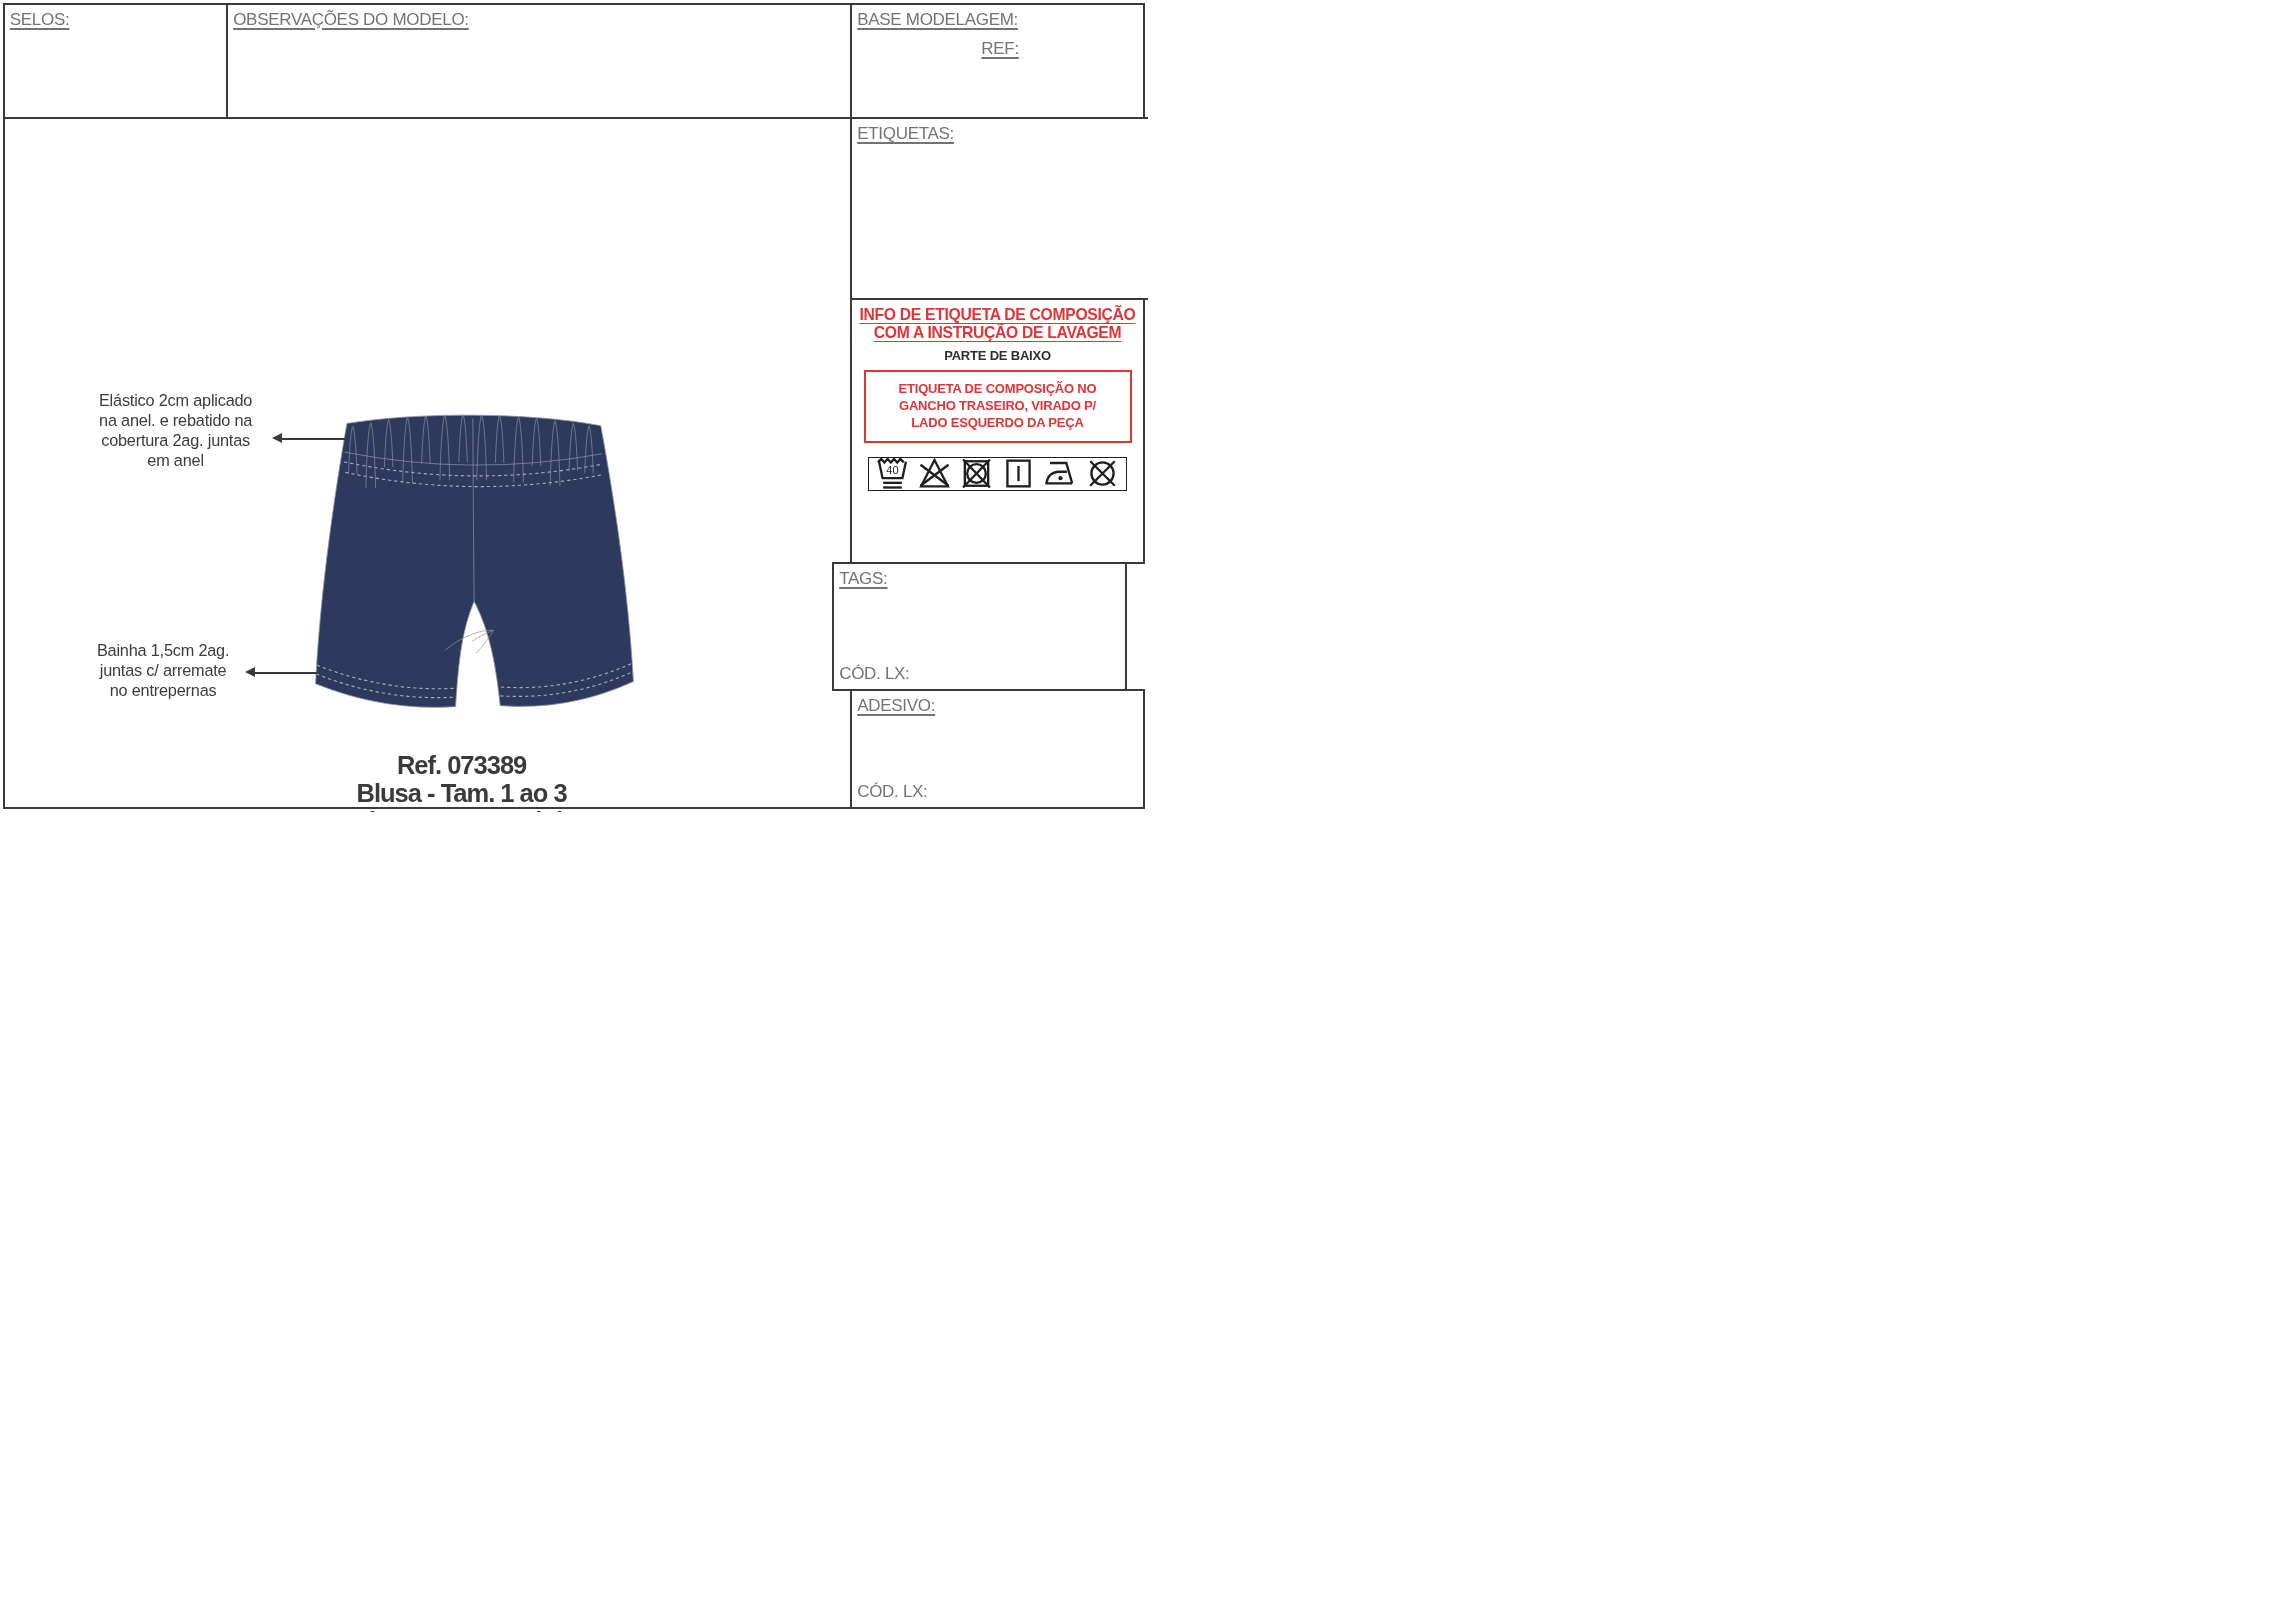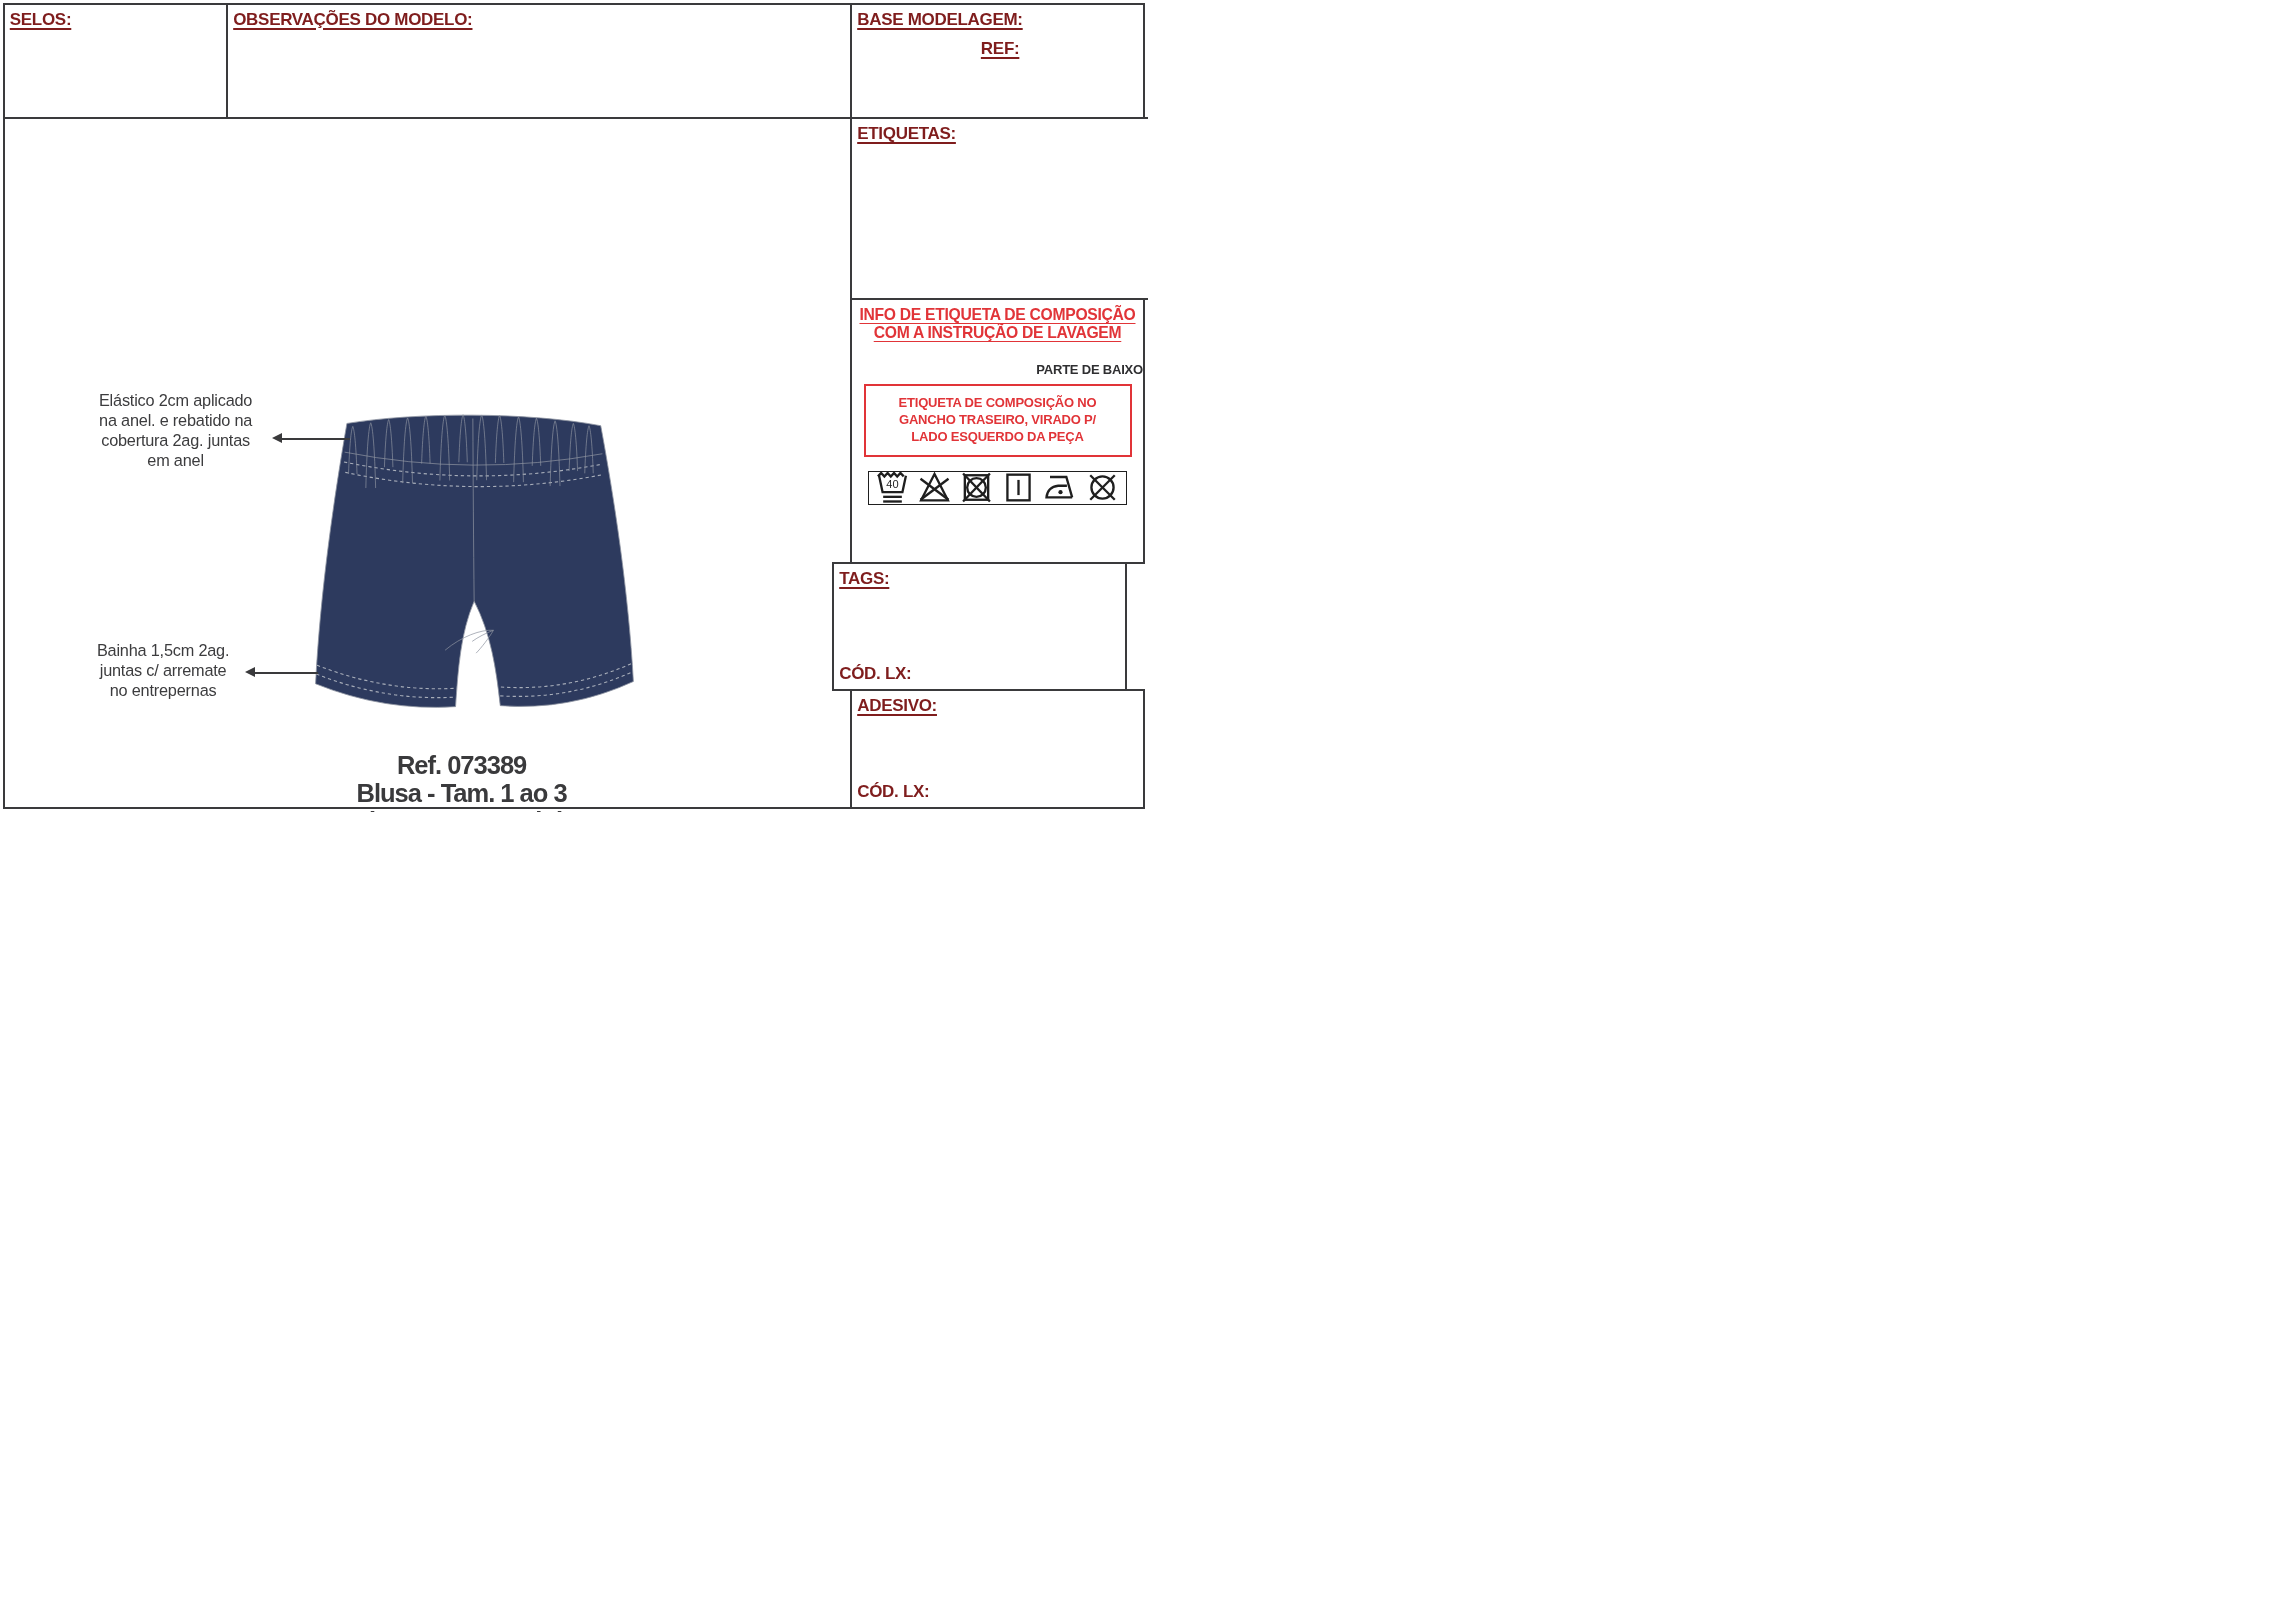--- a/index.html
+++ b/index.html
@@ -13,43 +13,43 @@
   .box-observ     { left:226px;  top:2.6px;    width:626px;  height:116px; }
   .box-topright   { left:850px; top:2.6px;    width:295px;  height:116px; }
   .box-main       { left:2.6px;    top:117px;  width:849px; height:692px; }
   .box-etiquetas  { left:850px; top:117px;  width:330px;  height:183px; }
   .box-info       { left:850px; top:298px;  width:295px;  height:266px; }
   .box-tags       { left:832px; top:562px;  width:295px;  height:129px; }
   .box-adesivo    { left:850px; top:689px; width:295px;  height:120px; }
 
   .hdr {
     display:inline-block;
-    color:#7f1d1d;
-    font-weight:bold;
+    color:#737373;
+    font-weight:normal;
     font-size:17px;
     letter-spacing:-0.3px;
     text-decoration:underline;
     text-decoration-thickness:2px;
     text-underline-offset:3.3px;
     margin:5.2px 0 0 5.2px;
     white-space:nowrap;
   }
   .hdr.nound { text-decoration:none; }
   .hdr.block { display:block; }
   .bottom-label { position:absolute; left:5.2px; bottom:5.2px; margin:0; }
 
   
   .info-title {
     text-align:center; margin-top:5.9px;
     color:#e13438; font-weight:bold; font-size:15.7px; line-height:18.3px;
     letter-spacing:-0.3px;
   }
   .info-title span { text-decoration:underline; text-decoration-thickness:1.3px; text-underline-offset:2.6px; }
   .info-subtitle {
-    text-align:right; margin-top:20px;
+    text-align:center; margin-top:6px;
     color:#2f2f31; font-weight:bold; font-size:13px; letter-spacing:-0.2px;
   }
   .label-note {
     width:268px; margin:6.5px auto 0 auto;
     border:2px solid #e13438;
     padding:8.5px 3.9px 9.1px 3.9px;
     text-align:center;
     color:#e13438; font-weight:bold; font-size:13px; line-height:17px;
     letter-spacing:-0.2px;
   }

